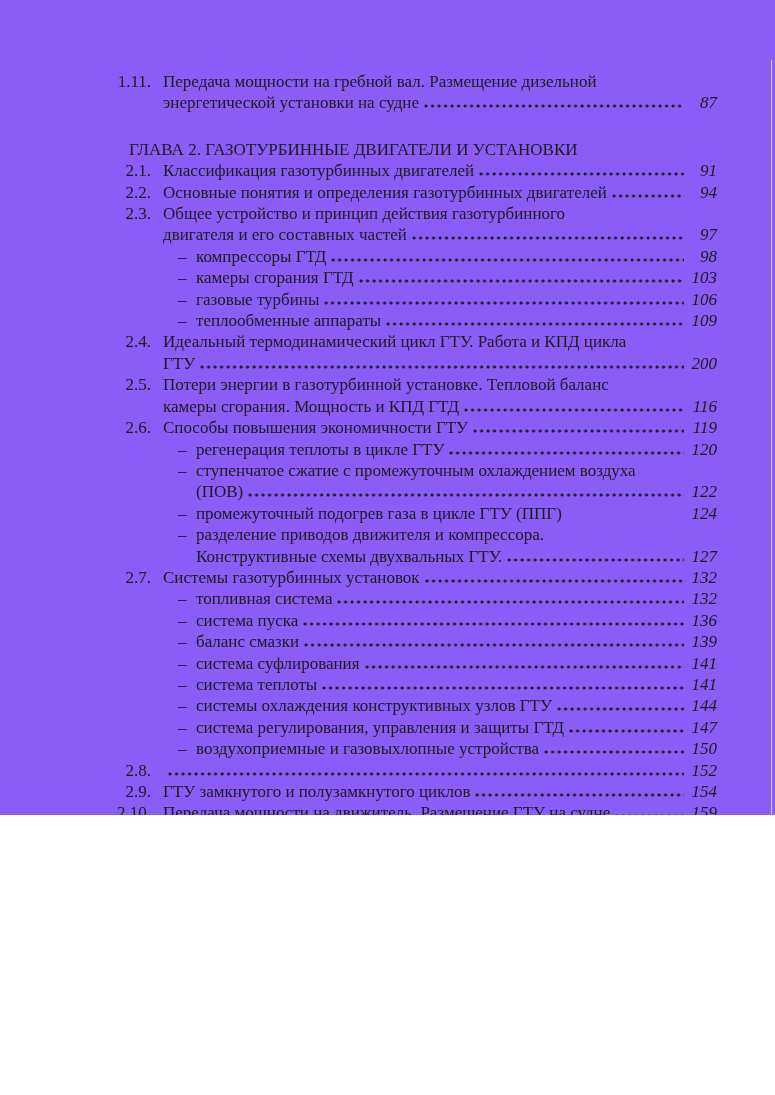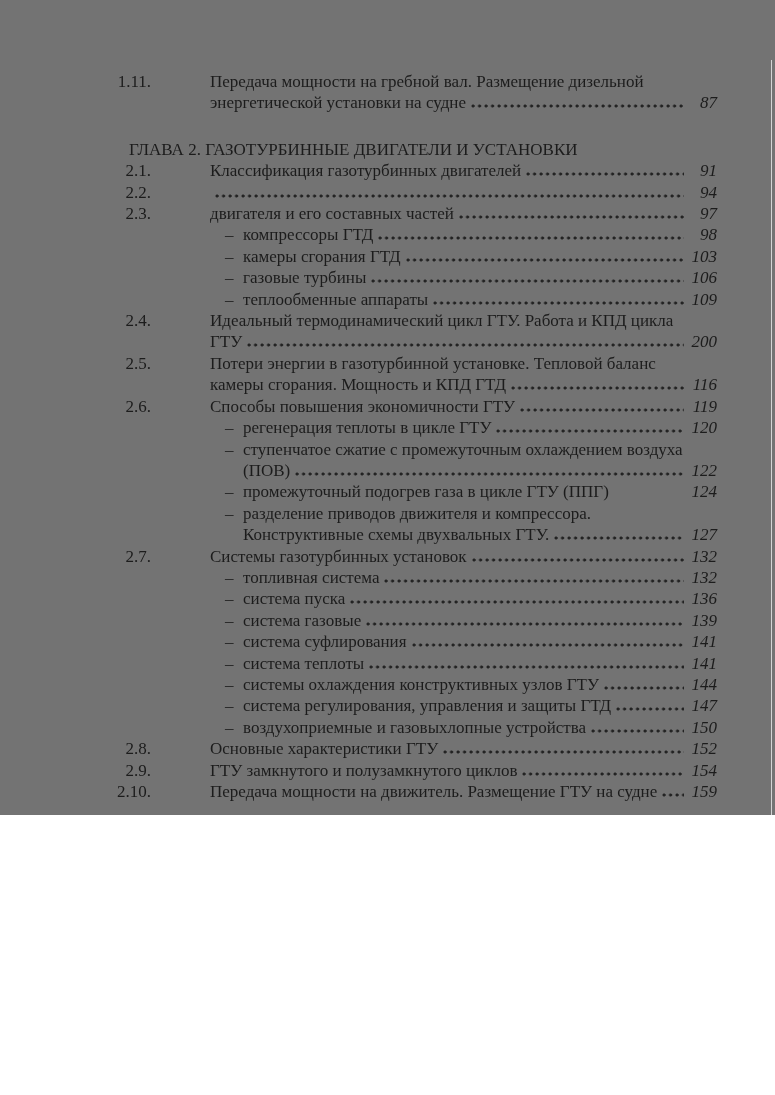--- a/index.html
+++ b/index.html
@@ -5,39 +5,39 @@
   * { margin: 0; padding: 0; box-sizing: border-box; }
   html, body { width: 775px; height: 1095px; }
   body {
     font-family: "Liberation Serif", serif;
     background: #ffffff;
   }
   .page {
     position: relative;
     width: 775px;
     height: 815px;
-    background: #737373;
+    background: #8b5cf6;
     overflow: hidden;
     color: #1c1c1c;
   }
   
   .content {
     position: absolute;
     left: 0; top: 0; right: 0;
     padding: 71px 58px 0 100px;
     font-size: 17px;
     line-height: 21.4px;
   }
   .entry { display: flex; }
   .entry.gap { margin-top: 21.4px; }
   .chapter { margin-left: 29px; margin-top: 25px; white-space: nowrap; }
   .num { width: 51px; text-align: right; flex: none; }
   .mid { flex: 1; margin-left: 12px; min-width: 0; }
   .mid.sub { margin-left: 27px; }
-  .line { white-space: nowrap; margin-left: 47px; }
+  .line { white-space: nowrap; }
   .line.last { display: flex; align-items: baseline; }
   .ttl { flex: none; white-space: nowrap; }
   .dash { flex: none; width: 18px; display: inline-block; }
   .cont { padding-left: 18px; }
   .dots {
     flex: 1 1 auto;
     min-width: 8px;
     margin: 0 3px 0 5px;
     height: 4px;
     background-image: radial-gradient(circle at 2px 2px, #222222 1.3px, rgba(0,0,0,0) 1.8px);
@@ -108,28 +108,30 @@
             <span class="ttl">Классификация газотурбинных двигателей</span>
             <span class="dots"></span>
             <span class="pg">91</span>
           </div>
         </div>
       </div>
       <div class="entry">
         <div class="num">2.2.</div>
         <div class="mid">
           <div class="line last">
+            <span class="ttl">Основные понятия и определения газотурбинных двигателей</span>
             <span class="dots"></span>
             <span class="pg">94</span>
           </div>
         </div>
       </div>
       <div class="entry">
         <div class="num">2.3.</div>
         <div class="mid">
+          <div class="line"><span class="ttl">Общее устройство и принцип действия газотурбинного</span></div>
           <div class="line last">
             <span class="ttl">двигателя и его составных частей</span>
             <span class="dots"></span>
             <span class="pg">97</span>
           </div>
         </div>
       </div>
       <div class="entry">
         <div class="num"></div>
         <div class="mid sub">
@@ -280,21 +282,21 @@
             <span class="dots"></span>
             <span class="pg">136</span>
           </div>
         </div>
       </div>
       <div class="entry">
         <div class="num"></div>
         <div class="mid sub">
           <div class="line last">
             <span class="dash">–</span>
-            <span class="ttl">система газовые</span>
+            <span class="ttl">баланс смазки</span>
             <span class="dots"></span>
             <span class="pg">139</span>
           </div>
         </div>
       </div>
       <div class="entry">
         <div class="num"></div>
         <div class="mid sub">
           <div class="line last">
             <span class="dash">–</span>
@@ -345,21 +347,20 @@
             <span class="ttl">воздухоприемные и газовыхлопные устройства</span>
             <span class="dots"></span>
             <span class="pg">150</span>
           </div>
         </div>
       </div>
       <div class="entry">
         <div class="num">2.8.</div>
         <div class="mid">
           <div class="line last">
-            <span class="ttl">Основные характеристики ГТУ</span>
             <span class="dots"></span>
             <span class="pg">152</span>
           </div>
         </div>
       </div>
       <div class="entry">
         <div class="num">2.9.</div>
         <div class="mid">
           <div class="line last">
             <span class="ttl">ГТУ замкнутого и полузамкнутого циклов</span>

